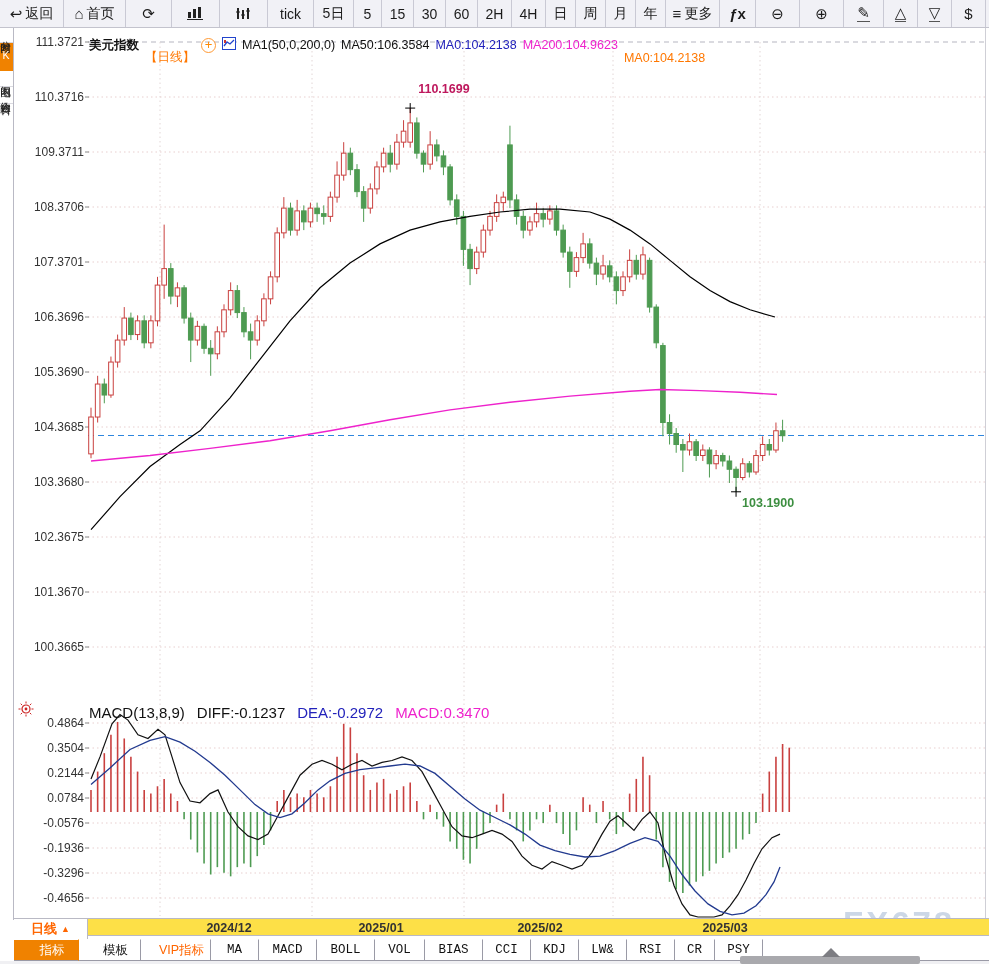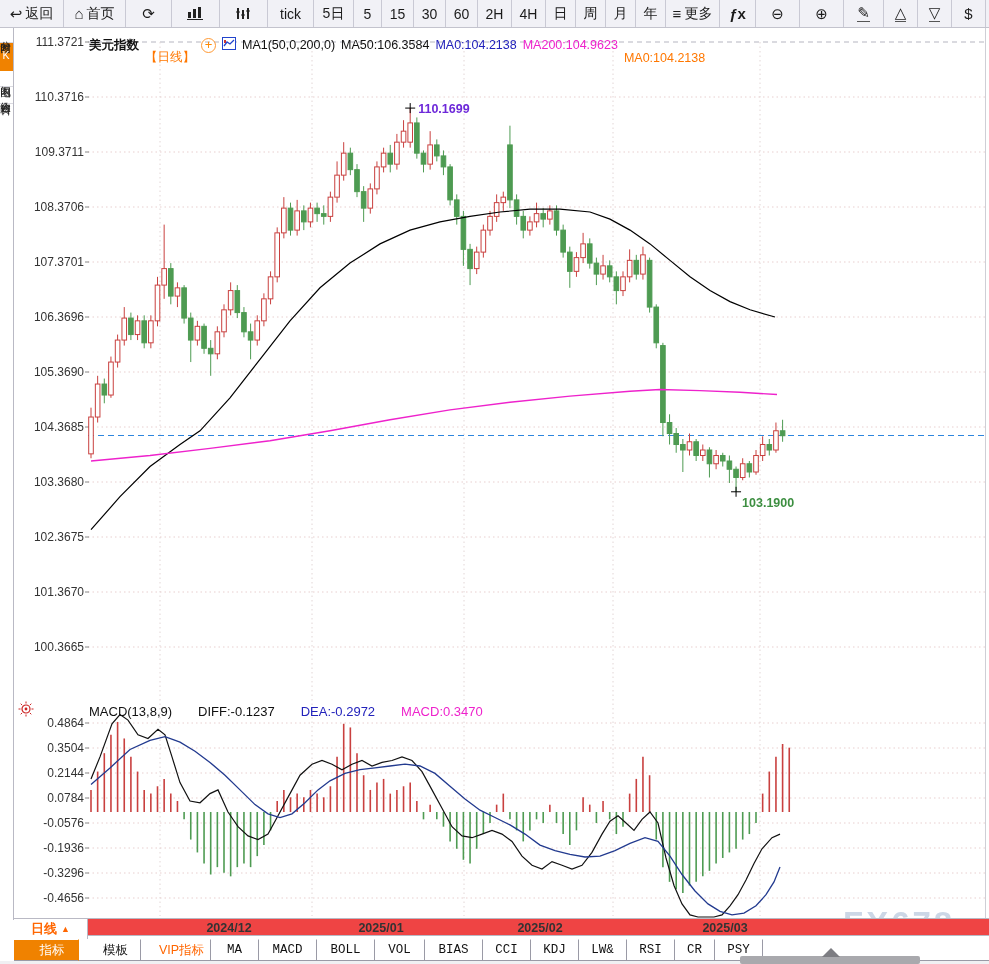--- a/index.html
+++ b/index.html
@@ -41,38 +41,38 @@
   .y-label{
     position:absolute;font-size:12px;color:#333;width:72px;text-align:right;
     transform:translateY(-50%);z-index:5;
   }
   
   #main-header{
     position:absolute;left:89px;top:24px;font-size:12.5px;z-index:10;
     display:flex;align-items:center;gap:6px;white-space:nowrap;
   }
   #macd-header{
-    position:absolute;left:89px;top:704px;font-size:13px;z-index:10;
-    display:flex;align-items:center;gap:26px;white-space:nowrap;
+    position:absolute;left:89px;top:704px;font-size:15px;z-index:10;
+    display:flex;align-items:center;gap:12px;white-space:nowrap;
   }
   .t-black{color:#111;}
   .t-orange{color:#ff7700;margin-top:25px;}
   .t-blue{color:#2222bb;}
   .t-magenta{color:#ee22cc;}
   .circle-plus{
     color:#ff8800;font-size:13px;border:1px solid #ff9933;border-radius:50%;
     width:13px;height:13px;line-height:12px;text-align:center;display:inline-block;
   }
   #macd-gear{position:absolute;left:18px;top:701px;z-index:10;}
   
   .annot{position:absolute;font-size:12.5px;font-weight:700;z-index:8;white-space:nowrap;}
   
   #xaxis{
     position:absolute;left:14px;top:918px;width:975px;height:18px;
-    background:#ef4444;border-top:1px solid #b9b9c4;border-bottom:1px solid #b9b9c4;
+    background:#fde047;border-top:1px solid #b9b9c4;border-bottom:1px solid #b9b9c4;
     z-index:15;box-sizing:border-box;
   }
   #period-box{
     position:absolute;left:0;top:0;width:74px;height:20px;
     border-right:1px solid #b9b9c4;color:#ff6600;font-weight:700;font-size:13px;
     display:flex;align-items:center;justify-content:center;gap:4px;box-sizing:border-box;
     background:#fff;cursor:default;
   }
   .month-label{
     position:absolute;top:2px;font-size:12.5px;font-weight:700;color:#333;
@@ -667,21 +667,21 @@
   </svg>
 </div>
 
 <div id="macd-header">
   <span class="t-black">MACD(13,8,9)</span>
   <span class="t-black">DIFF:-0.1237</span>
   <span class="t-blue">DEA:-0.2972</span>
   <span class="t-magenta">MACD:0.3470</span>
 </div>
 
-<div class="annot" style="color: #6d28d9; left: 418.2px; top: 102px;" id="high-annot">110.1699</div>
+<div class="annot" style="color: #be185d; left: 418.2px; top: 82px;" id="high-annot">110.1699</div>
 <div class="annot" style="color: rgb(61, 143, 65); left: 742.05px; top: 495.791px;" id="low-annot">103.1900</div>
 
 <div id="xaxis">
   <div id="period-box">
     <span>日线</span>
     <span style="font-size:9px">▲</span>
   </div>
 <div class="month-label" style="left: 215px;">2024/12</div>
     <div class="month-label" style="left: 367px;">2025/01</div>
     <div class="month-label" style="left: 526px;">2025/02</div>

